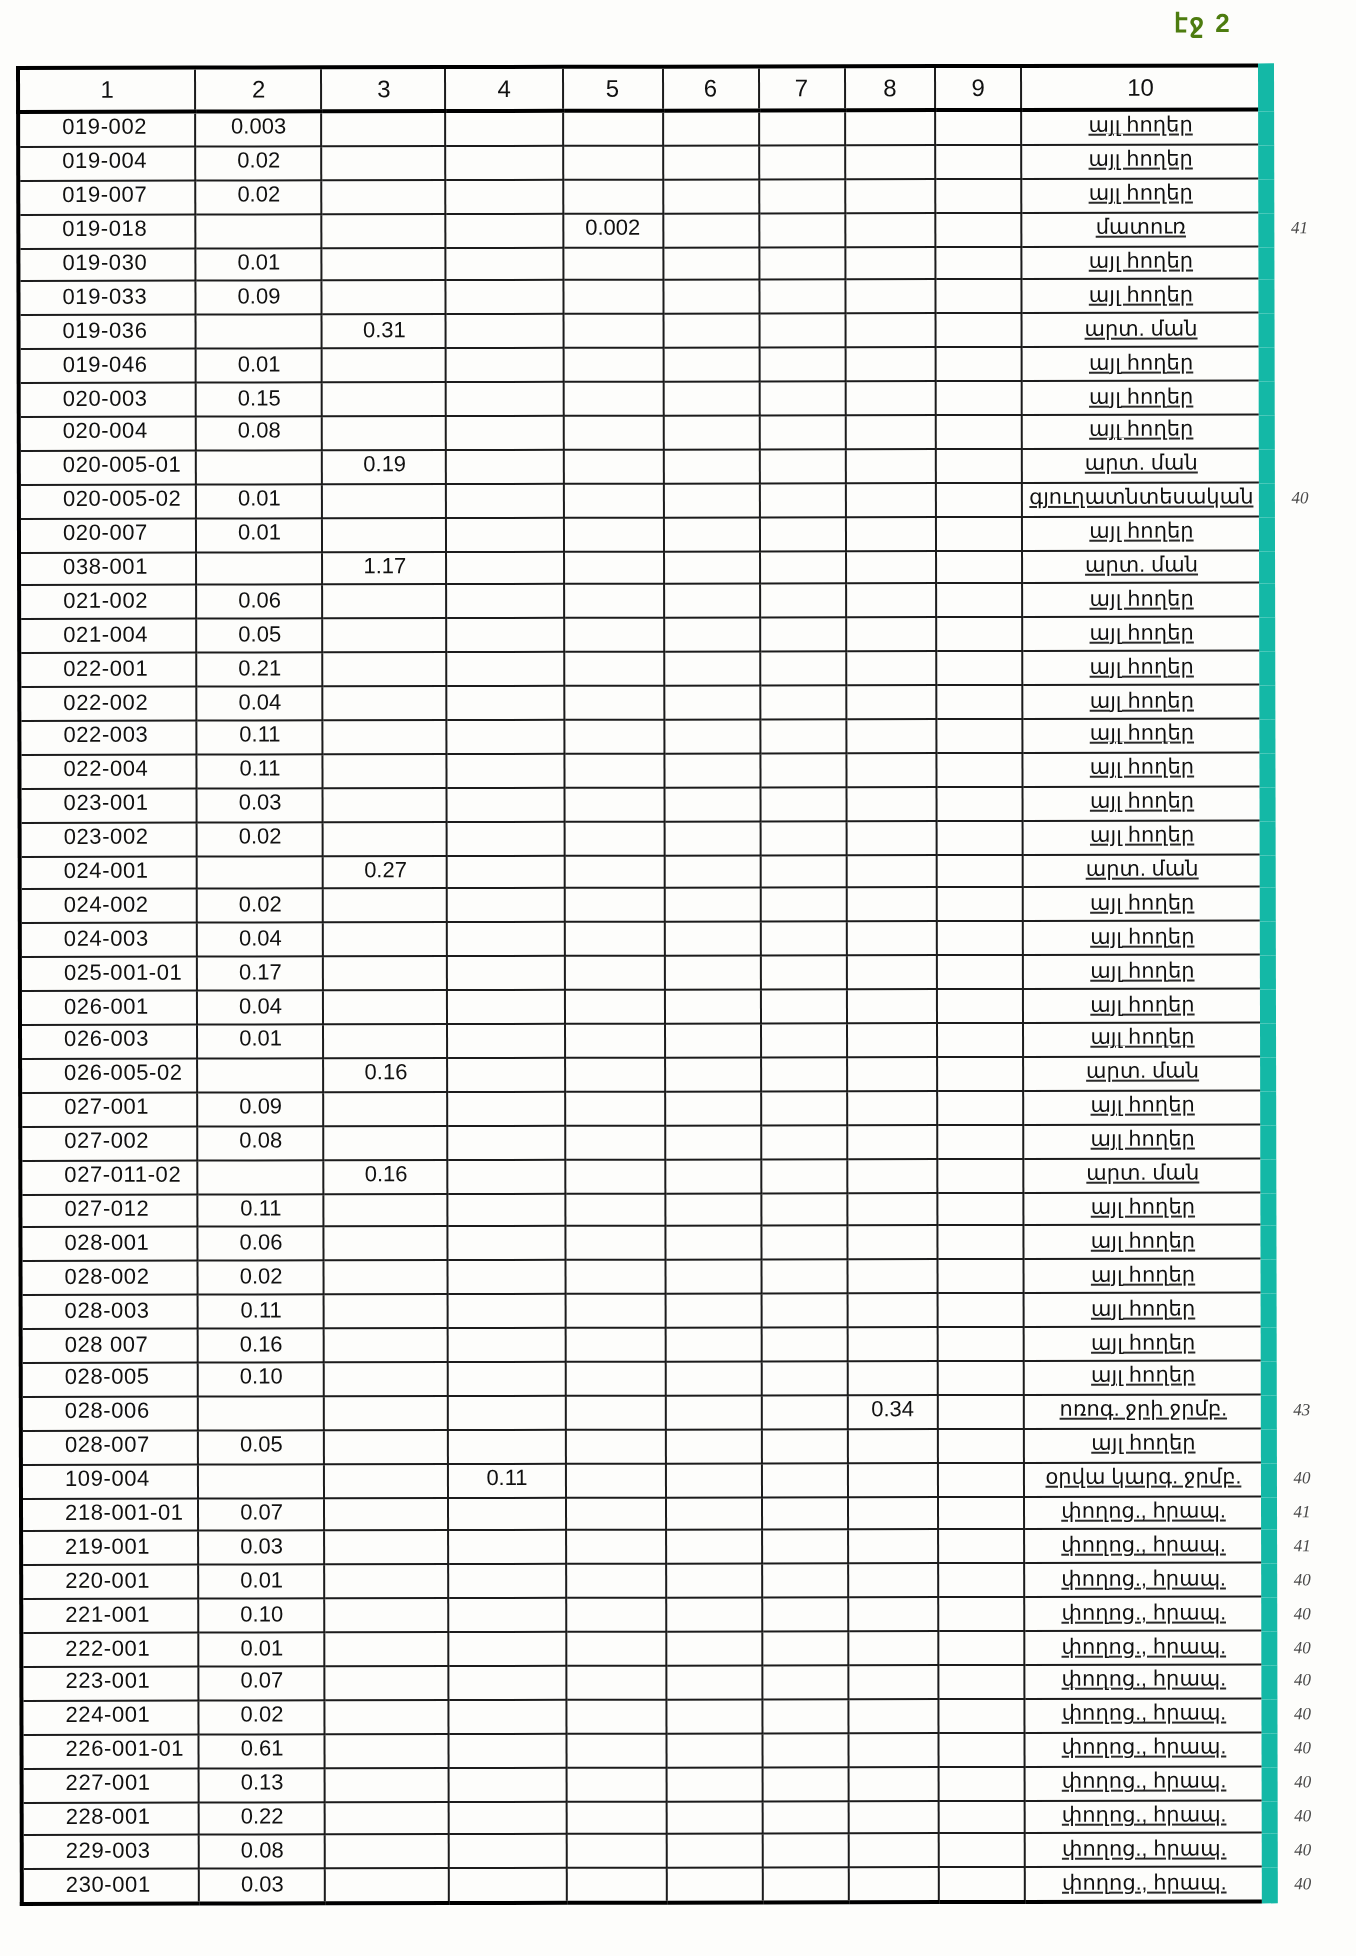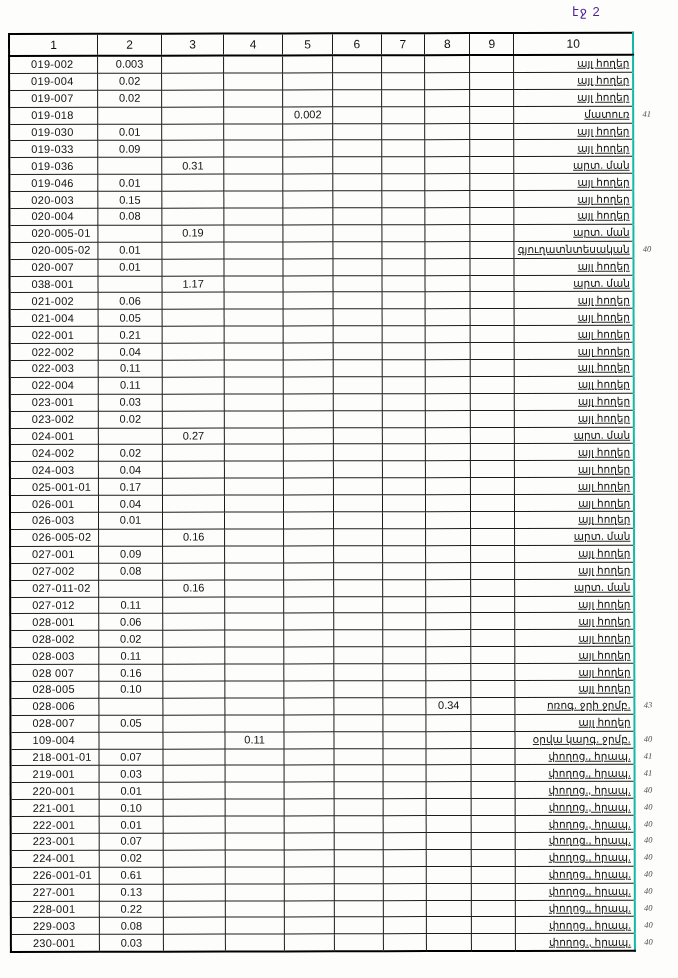--- a/index.html
+++ b/index.html
@@ -6,25 +6,25 @@
   body{
     width:678px;height:978px;
     background:#fdfdfb;
     font-family:"Liberation Sans", sans-serif;
     position:relative;
     color:#111;
     overflow:hidden;
   }
   .page-label{
     position:absolute;
-    top:4px;left:572px;
+    top:4px;left:587px;
     font-size:13px;
-    font-weight:normal;
+    font-weight:bold;
     letter-spacing:1px;
-    color:#4c1d95;
+    color:#4d7c0f;
   }
   .tbl{
     position:absolute;
     left:8px;top:33px;
     border-collapse:collapse;
     table-layout:fixed;
     transform:rotate(-0.12deg);
     transform-origin:top left;
   }
   .tbl col.w1{width:89px}
@@ -49,33 +49,33 @@
   }
   .tbl th{
     height:20px;
     font-weight:normal;
     font-size:12px;
     text-align:center;
     border-bottom:2px solid #000;
     border-top:2px solid #000;
   }
   .tbl th.first,.tbl td.c1{border-left:2px solid #000;}
-  .tbl th.last,.tbl td.c10{border-right:2px solid #14b8a6;}
+  .tbl th.last,.tbl td.c10{border-right:8px solid #14b8a6;}
   .tbl tr:last-child td{border-bottom:2px solid #000;}
   td.c1{
     text-align:left;
     padding-left:21px;
     letter-spacing:.3px;
   }
   td.val{
     text-align:center;
     text-decoration-color:#2a2a2a;
   }
   td.c10{
-    text-align:right;
+    text-align:center;
     font-size:10.5px;
     text-decoration:underline;
     text-decoration-color:#2a2a2a;
   }
   th.note-h, td.note-cell{
     border:none !important;
     background:transparent;
     text-decoration:none;
   }
   td.note-cell{

